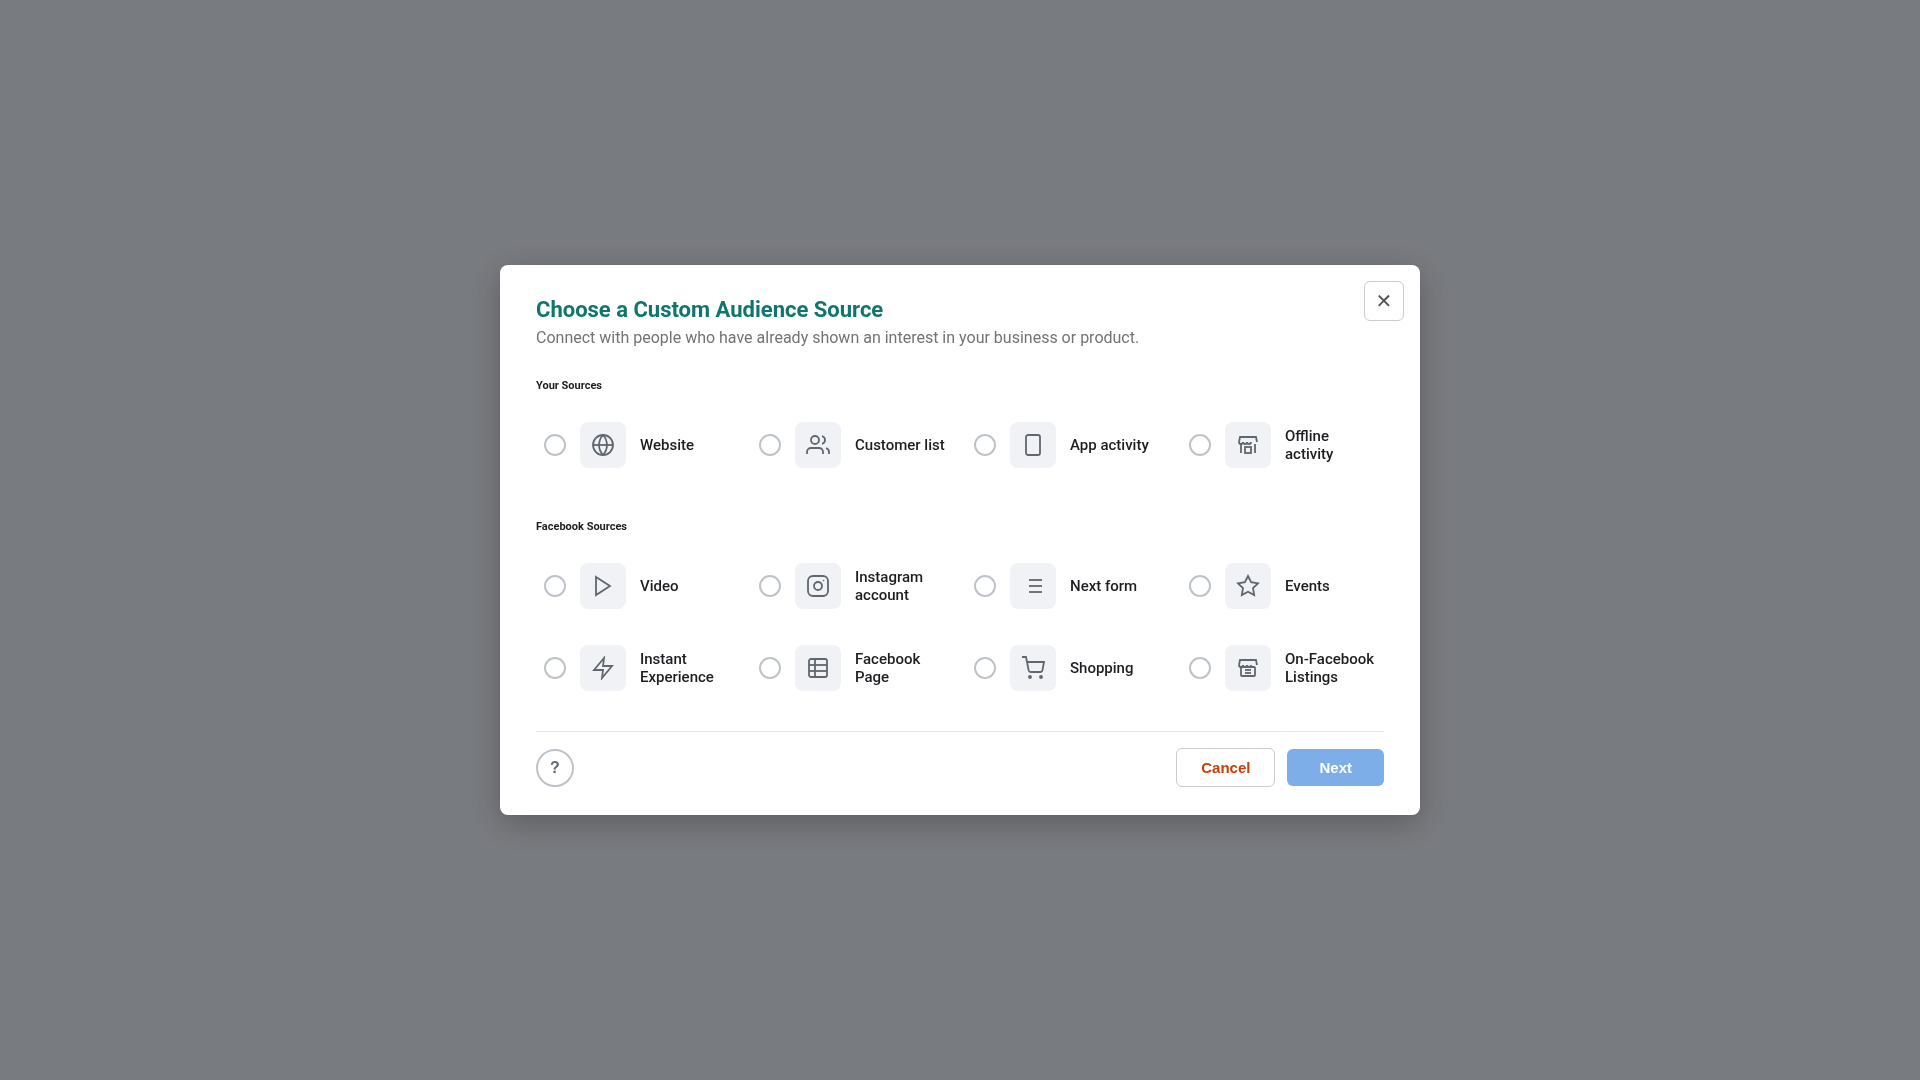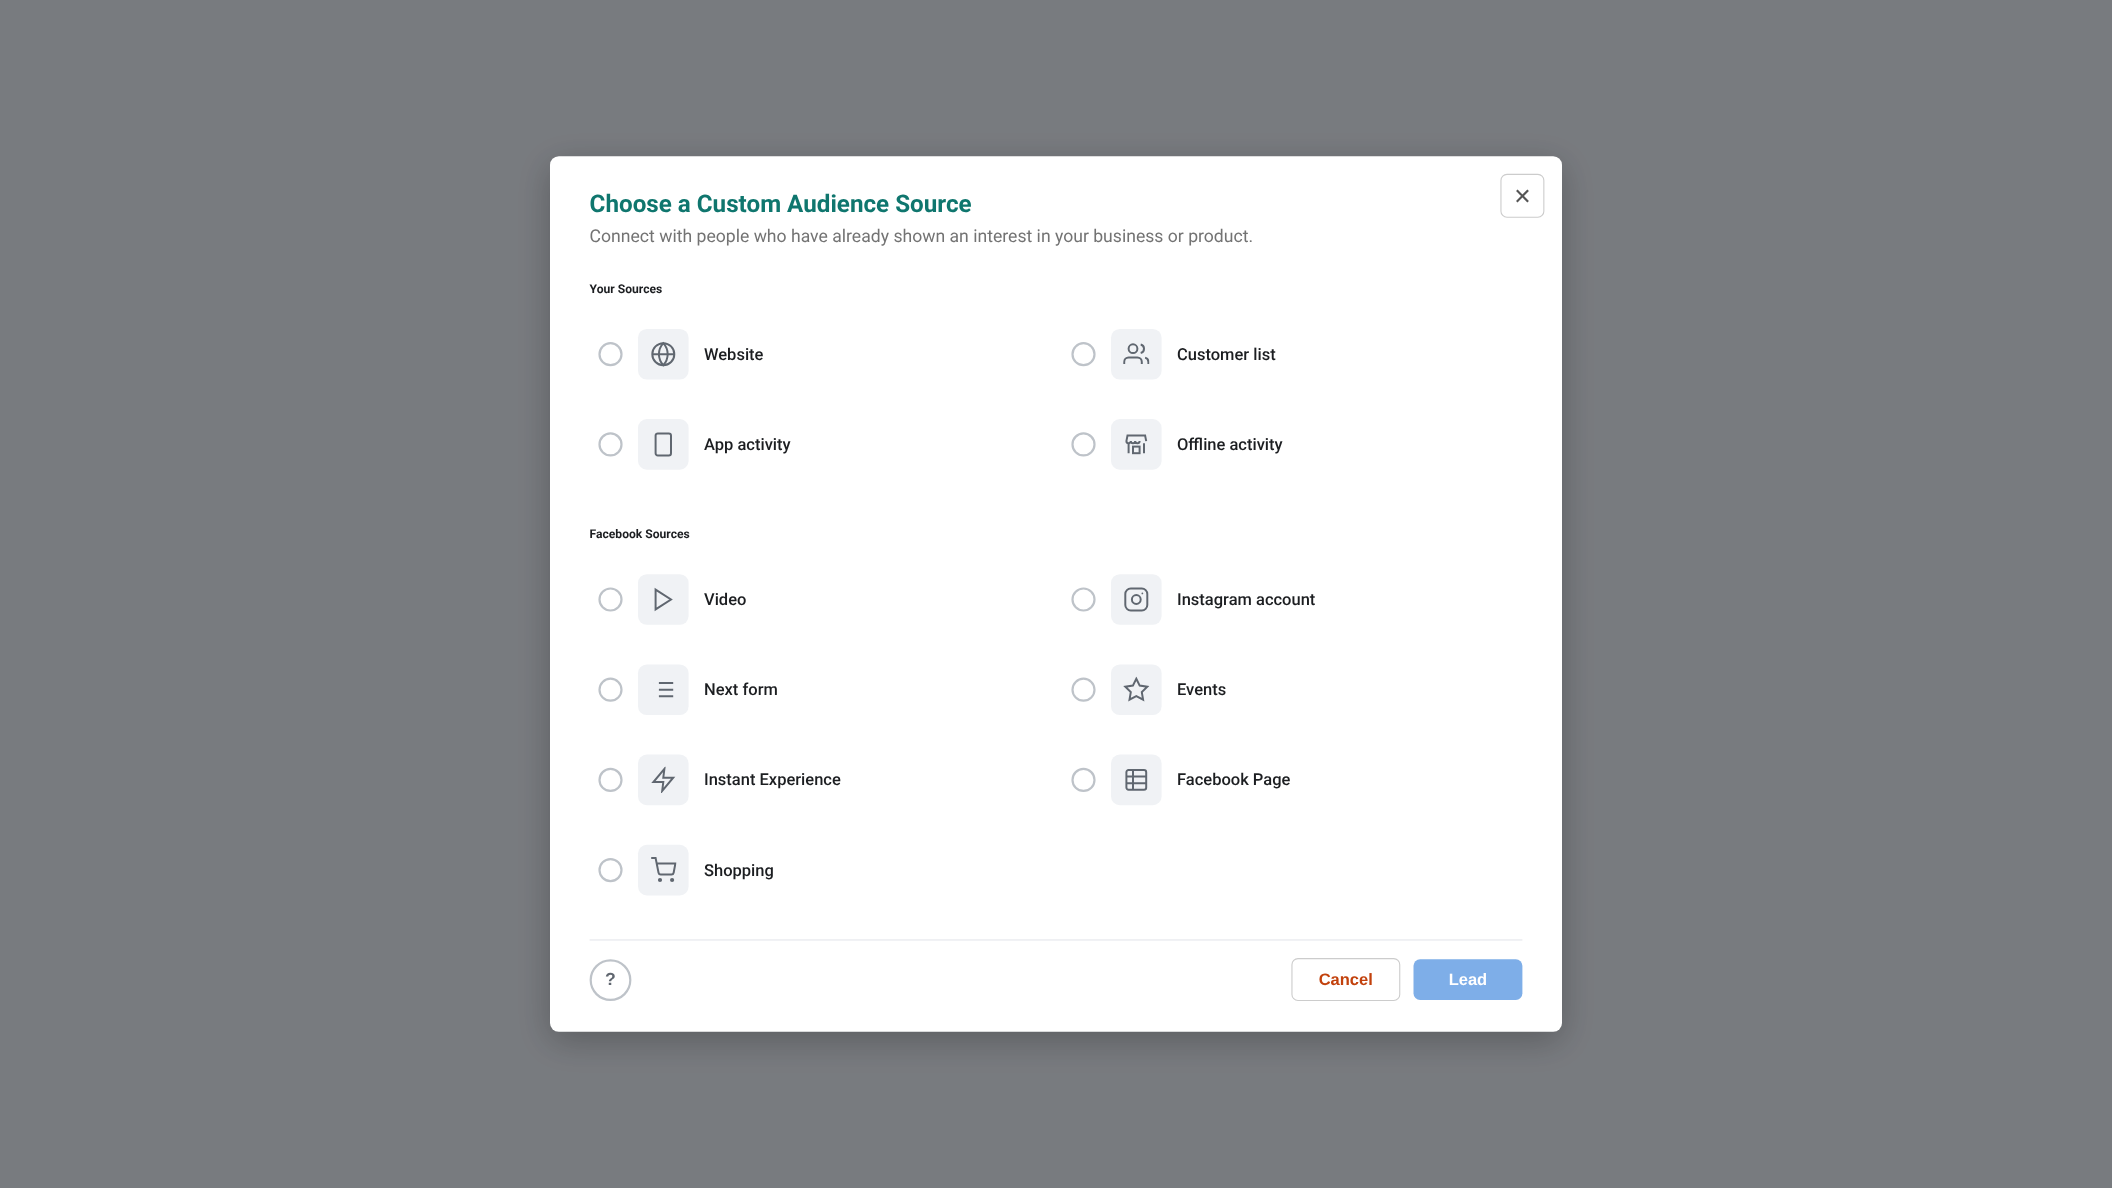--- a/index.html
+++ b/index.html
@@ -64,21 +64,21 @@
 
     .section-label {
       font-size: 11px;
       font-weight: 700;
       color: #1c1e21;
       margin-bottom: 18px;
     }
 
     .options-grid {
       display: grid;
-      grid-template-columns: 1fr 1fr;
+      grid-template-columns: 1fr 1fr 1fr 1fr;
       gap: 12px;
       margin-bottom: 28px;
     }
 
     .option-item {
       display: flex;
       align-items: center;
       gap: 14px;
       padding: 12px 8px;
       cursor: pointer;
@@ -321,26 +321,39 @@
         <div class="option-icon-box">
           <svg viewBox="0 0 24 24" fill="none" stroke="#606770" stroke-width="1.8">
             <circle cx="9" cy="21" r="1"></circle>
             <circle cx="20" cy="21" r="1"></circle>
             <path d="M1 1h4l2.68 13.39a2 2 0 0 0 2 1.61h9.72a2 2 0 0 0 2-1.61L23 6H6"></path>
           </svg>
         </div>
         <span class="option-label">Shopping</span>
       </div>
 
+      <div class="option-item">
+        <div class="radio-circle"></div>
+        <div class="option-icon-box">
+          <svg viewBox="0 0 24 24" fill="none" stroke="#606770" stroke-width="1.8">
+            <path d="M3 9l1-5h16l1 5"></path>
+            <path d="M3 9a2 2 0 0 0 2 2 2 2 0 0 0 2-2 2 2 0 0 0 2 2 2 2 0 0 0 2-2 2 2 0 0 0 2 2 2 2 0 0 0 2-2"></path>
+            <rect x="5" y="11" width="14" height="9" rx="1"></rect>
+            <line x1="9" y1="14" x2="15" y2="14"></line>
+            <line x1="9" y1="17" x2="15" y2="17"></line>
+          </svg>
+        </div>
+        <span class="option-label">On-Facebook Listings</span>
+      </div>
     </div>
 
     <div class="modal-footer">
       <button class="help-btn">
         <span>?</span>
       </button>
       <div class="footer-right">
         <button class="btn-cancel">Cancel</button>
-        <button class="btn-next">Lead</button>
+        <button class="btn-next">Next</button>
       </div>
     </div>
 
   </div>
 </div>
 
 </body></html>

